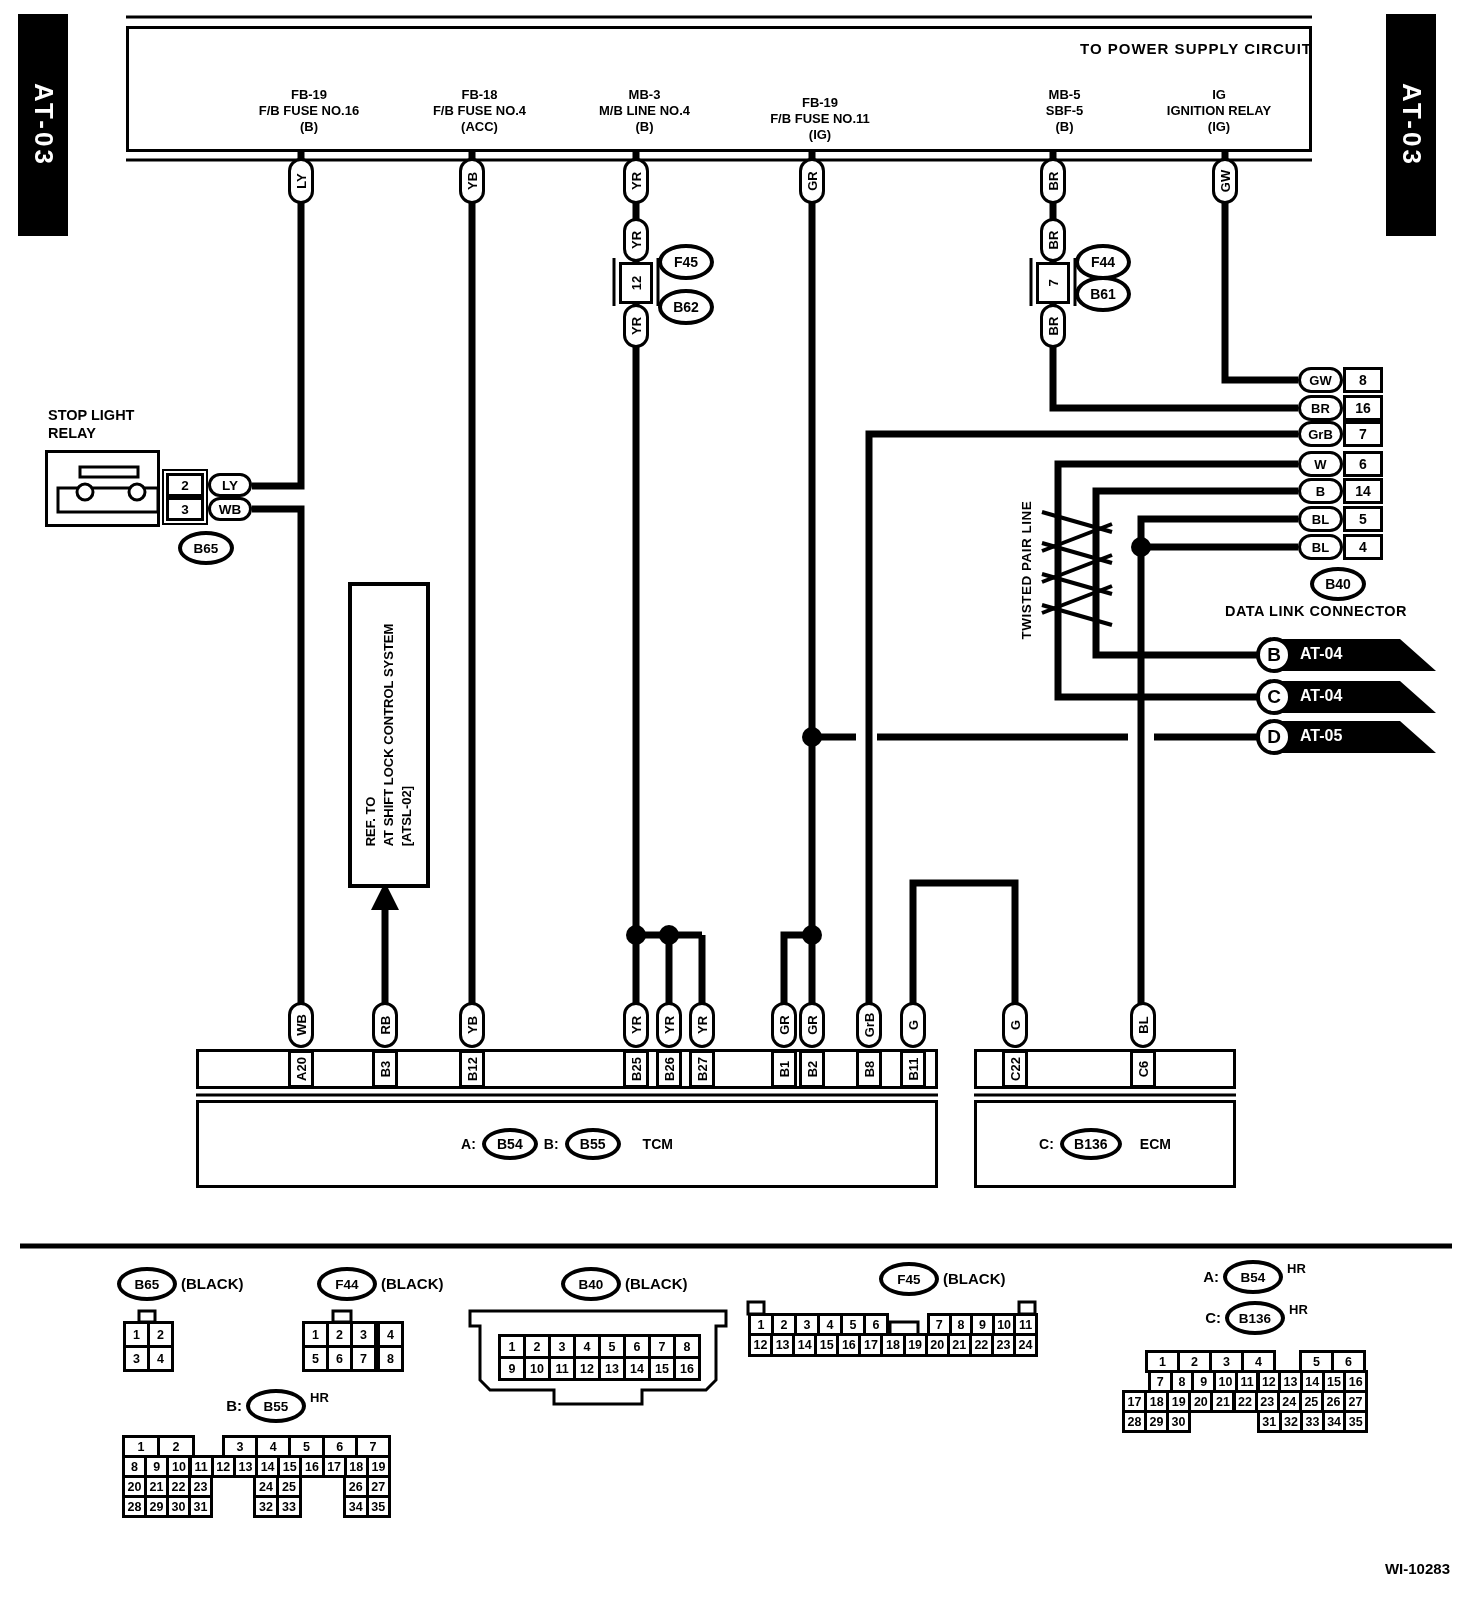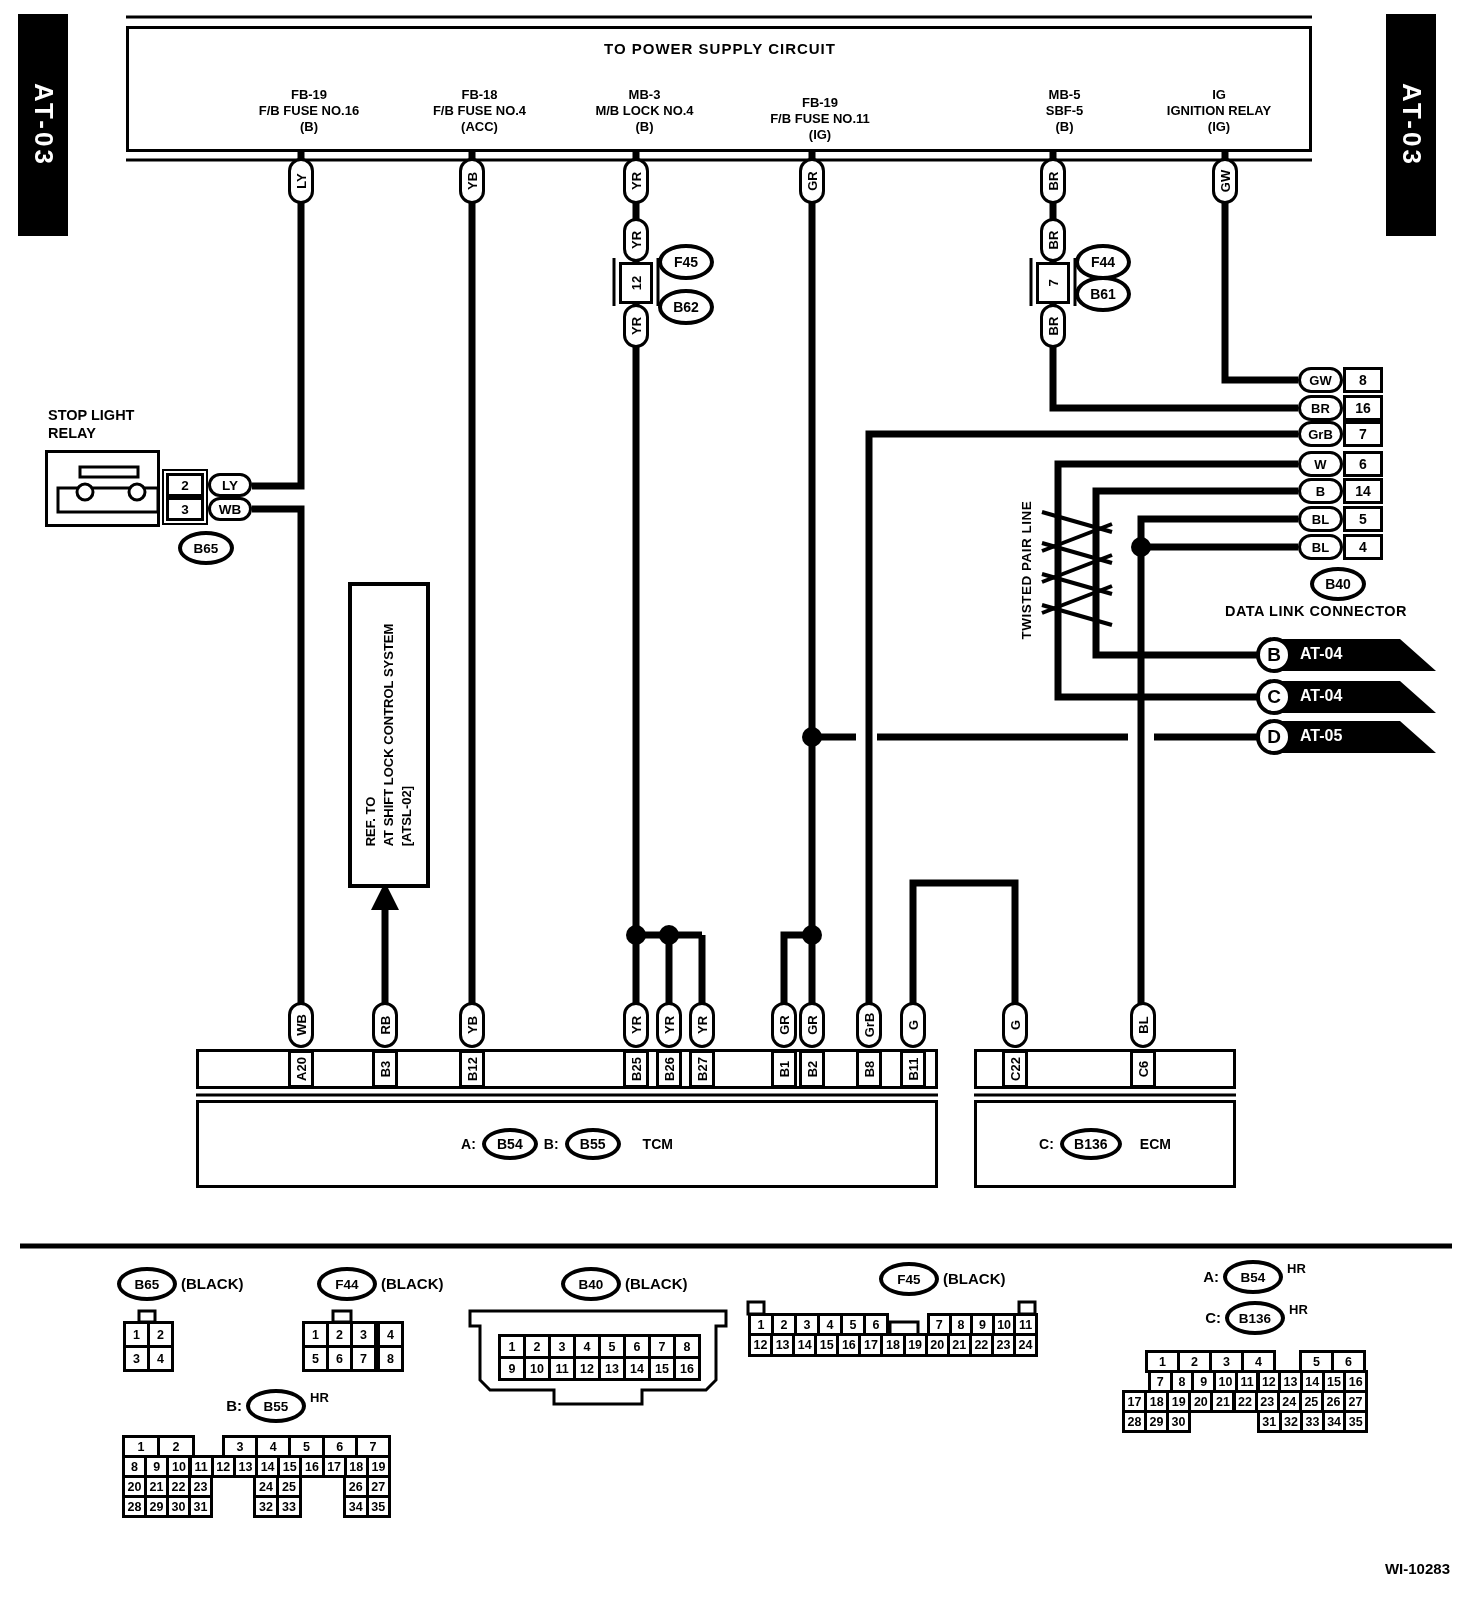--- a/index.html
+++ b/index.html
@@ -131,21 +131,21 @@
   </svg>
 
   <div class="abs tab" style="left:18px;top:14px;width:50px;height:222px">
     <span class="t">AT-03</span>
   </div>
   <div class="abs tab" style="left:1386px;top:14px;width:50px;height:222px">
     <span class="t">AT-03</span>
   </div>
 
   <div class="abs box3" style="left:126px;top:26px;width:1186px;height:126px"></div>
-  <div class="abs b" style="left:128px;top:40px;width:1184px;text-align:center;font-size:15px;letter-spacing:1px">TO POWER SUPPLY CIRCUIT</div>
+  <div class="abs b" style="left:128px;top:40px;width:1184px;text-align:right;font-size:15px;letter-spacing:1px">TO POWER SUPPLY CIRCUIT</div>
   <div id="fuse-cells"></div>
 
   <div class="abs b" style="left:48px;top:406px;font-size:14.5px;line-height:18px">
     <div>STOP LIGHT</div>
     <div>RELAY</div>
   </div>
   <div class="abs box3" style="left:45px;top:450px;width:115px;height:77px;background:transparent"></div>
   <div class="abs" style="left:162px;top:469px;width:46px;height:56px;border:2px solid #000;box-sizing:border-box"></div>
   <div id="sls-pins"></div>
   <div class="abs oval" style="left:178px;top:531px;width:56px;height:34px;font-size:13.5px">B65</div>
@@ -193,21 +193,21 @@
         <div>F/B FUSE NO.16</div>
         <div>(B)</div>
       </div>
       <div class="abs fusecell" style="left: 398px; top: 76px; width: 163px; height: 70px;">
         <div>FB-18</div>
         <div>F/B FUSE NO.4</div>
         <div>(ACC)</div>
       </div>
       <div class="abs fusecell" style="left: 561px; top: 76px; width: 167px; height: 70px;">
         <div>MB-3</div>
-        <div>M/B LOCK NO.4</div>
+        <div>M/B LINE NO.4</div>
         <div>(B)</div>
       </div>
       <div class="abs fusecell" style="left: 728px; top: 84px; width: 184px; height: 70px;">
         <div>FB-19</div>
         <div>F/B FUSE NO.11</div>
         <div>(IG)</div>
       </div>
       <div class="abs fusecell" style="left: 994px; top: 76px; width: 141px; height: 70px;">
         <div>MB-5</div>
         <div>SBF-5</div>

